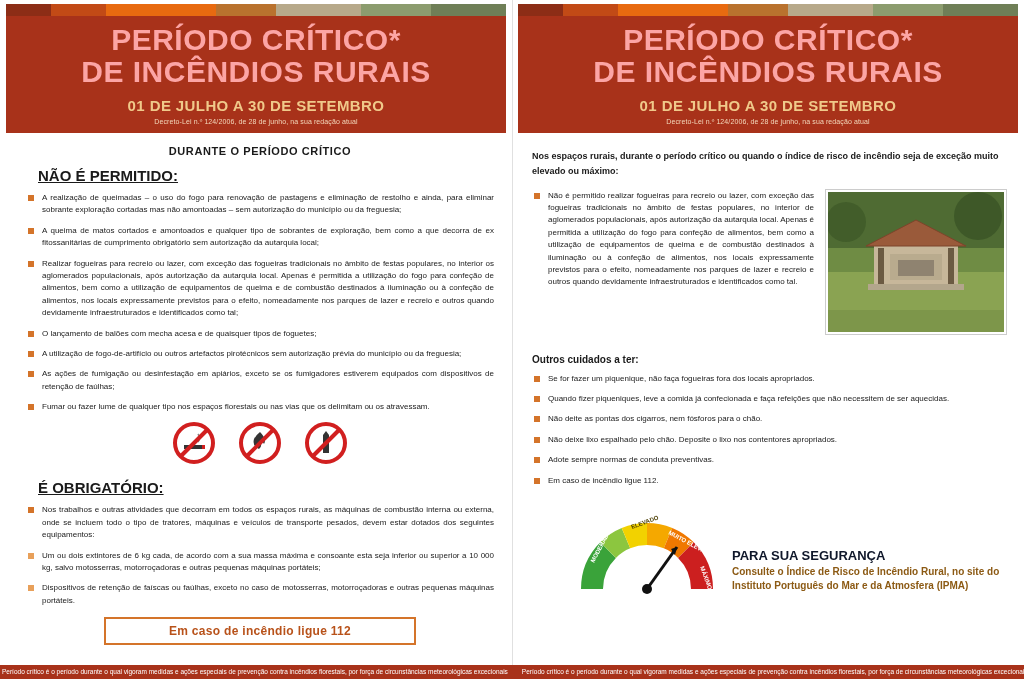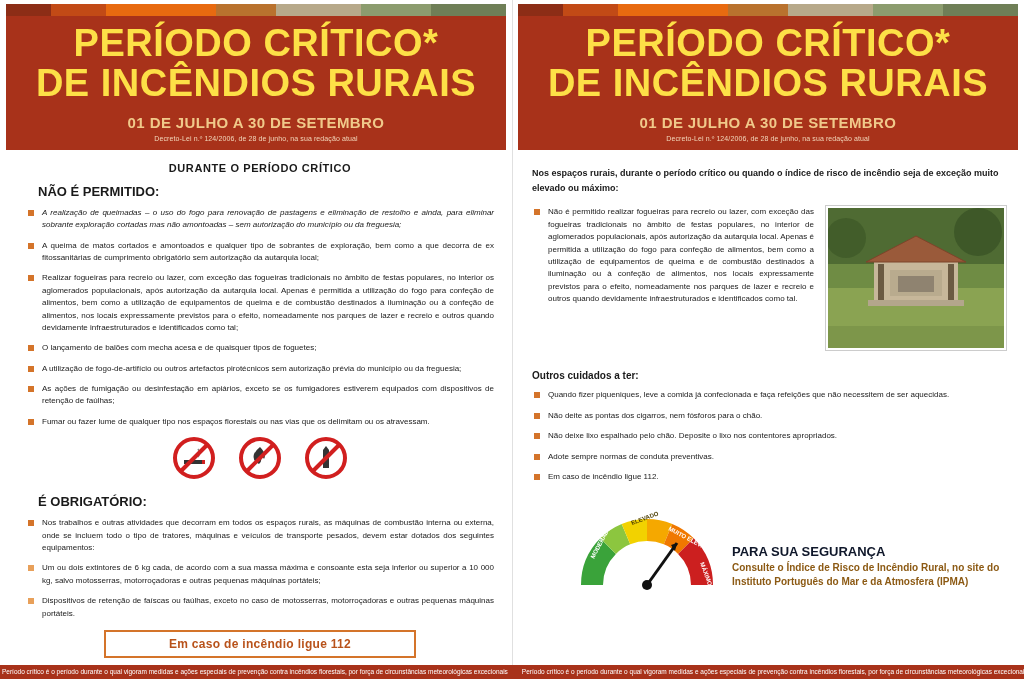--- a/index.html
+++ b/index.html
@@ -29,22 +29,22 @@
   .s1{background:#8c2d16;flex:0 0 9%;}
   .s2{background:#c24a16;flex:0 0 11%;}
   .s3{background:#e86a10;flex:0 0 22%;}
   .s4{background:#b9722e;flex:0 0 12%;}
   .s5{background:#b7a98a;flex:0 0 17%;}
   .s6{background:#8c9c6e;flex:0 0 14%;}
   .s7{background:#6f7f57;flex:0 0 15%;}
 
   .banner h1{
     margin:8px 0 0 0;
-    color:#fde047;
-    font-size:38px;
+    color:#fca5a5;
+    font-size:30px;
     line-height:1.05;
     font-weight:bold;
     letter-spacing:0.5px;
   }
   .banner h1 .ln2{display:block;}
   .banner .dates{
     margin:10px 0 2px 0;
     color:#f0c98a;
     font-size:15px;
     font-weight:bold;
@@ -61,23 +61,24 @@
   .body-left{padding:8px 18px 0 18px;margin-left:8px;}
   .center-title{
     text-align:center;
     font-size:11px;
     font-weight:bold;
     letter-spacing:0.6px;
     color:#1a1a1a;
     margin:4px 0 10px 0;
   }
   .sect-title{
-    font-size:13px;
-    font-weight:bold;
-    color:#1a1a1a;
+    font-size:15px;
+    font-weight:bold;
+    color:#1a1a1a;
+    text-decoration:underline;
     margin:0 0 8px 0;
     padding-left:12px;
   }
   .sect-title.obrig{margin-top:14px;}
 
   ul.items{list-style:none;margin:0;padding:0;}
   ul.items li{
     position:relative;
     padding-left:16px;
     margin-bottom:8px;
@@ -103,21 +104,21 @@
     text-align:justify;
   }
   ul.sub li::before{
     content:"";
     position:absolute;
     left:2px;top:3px;
     width:6px;height:6px;
     background:#e8a05a;
   }
 
-  .italic{font-style:italic;}
+  .italic{}
 
   
   .prohib-row{
     display:flex;
     justify-content:center;
     gap:22px;
     margin:6px 0 4px 0;
   }
   .prohib{
     width:44px;height:44px;
@@ -338,20 +339,21 @@
         </svg>
       </div>
 
       <ul class="items">
         <li>Não é permitido realizar fogueiras para recreio ou lazer, com exceção das fogueiras tradicionais no âmbito de festas populares, no interior de aglomerados populacionais, após autorização da autarquia local. Apenas é permitida a utilização do fogo para confeção de alimentos, bem como a utilização de equipamentos de queima e de combustão destinados à iluminação ou à confeção de alimentos, nos locais expressamente previstos para o efeito, nomeadamente nos parques de lazer e recreio e outros quando devidamente infraestruturados e identificados como tal.</li>
       </ul>
       <div class="clear"></div>
 
       <div class="sub-head">Outros cuidados a ter:</div>
       <ul class="items">
+        <li>Se for fazer um piquenique, não faça fogueiras fora dos locais apropriados.</li>
         <li>Quando fizer piqueniques, leve a comida já confecionada e faça refeições que não necessitem de ser aquecidas.</li>
         <li>Não deite as pontas dos cigarros, nem fósforos para o chão.</li>
         <li>Não deixe lixo espalhado pelo chão. Deposite o lixo nos contentores apropriados.</li>
         <li>Adote sempre normas de conduta preventivas.</li>
         <li>Em caso de incêndio ligue 112.</li>
       </ul>
 
       <div class="safety-wrap">
         <div class="gauge">
           <svg width="150" height="96" viewBox="0 0 150 96">

